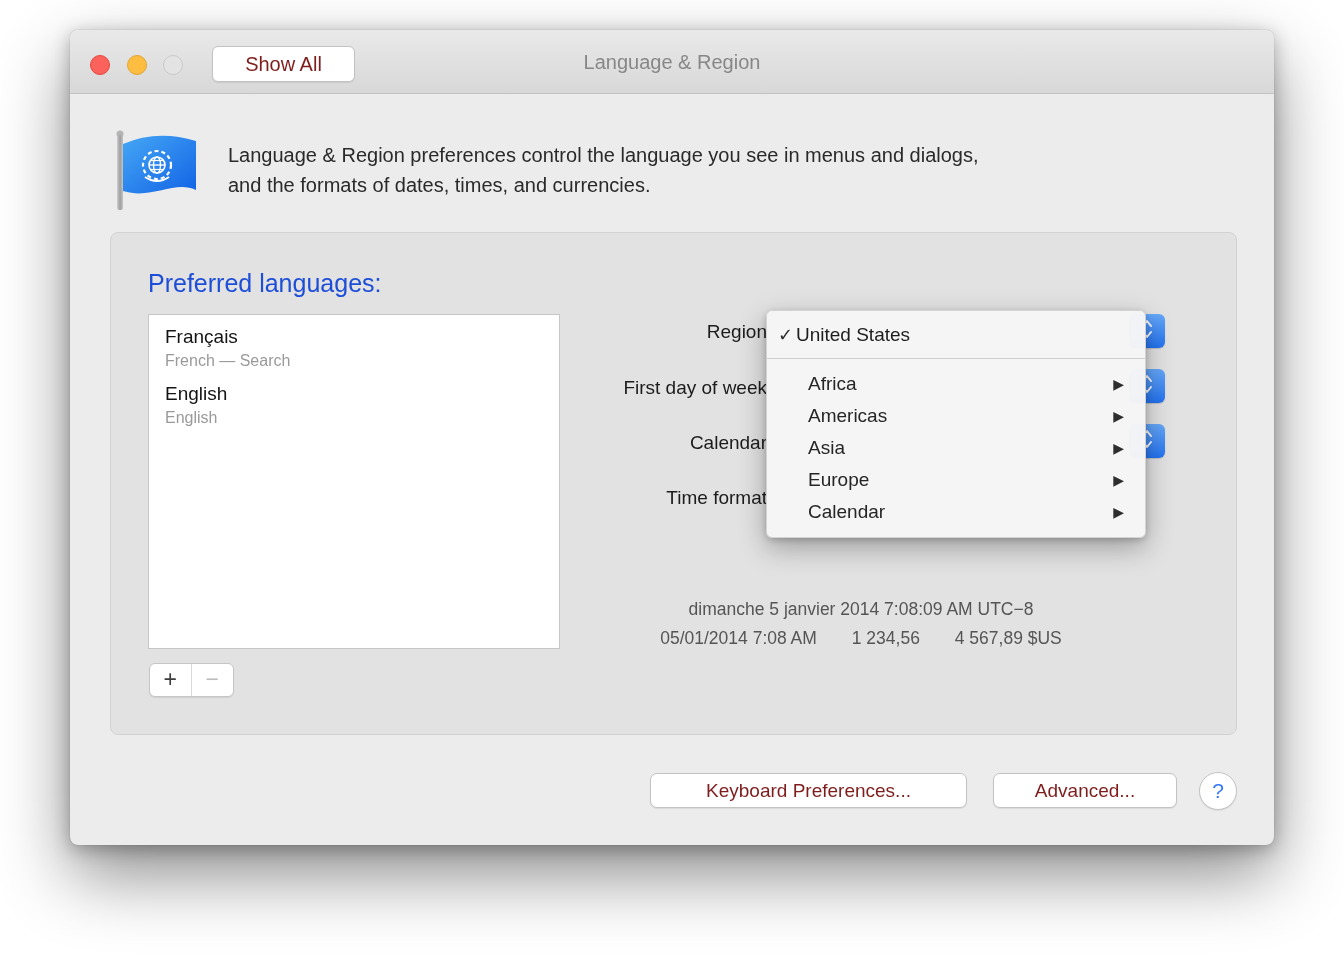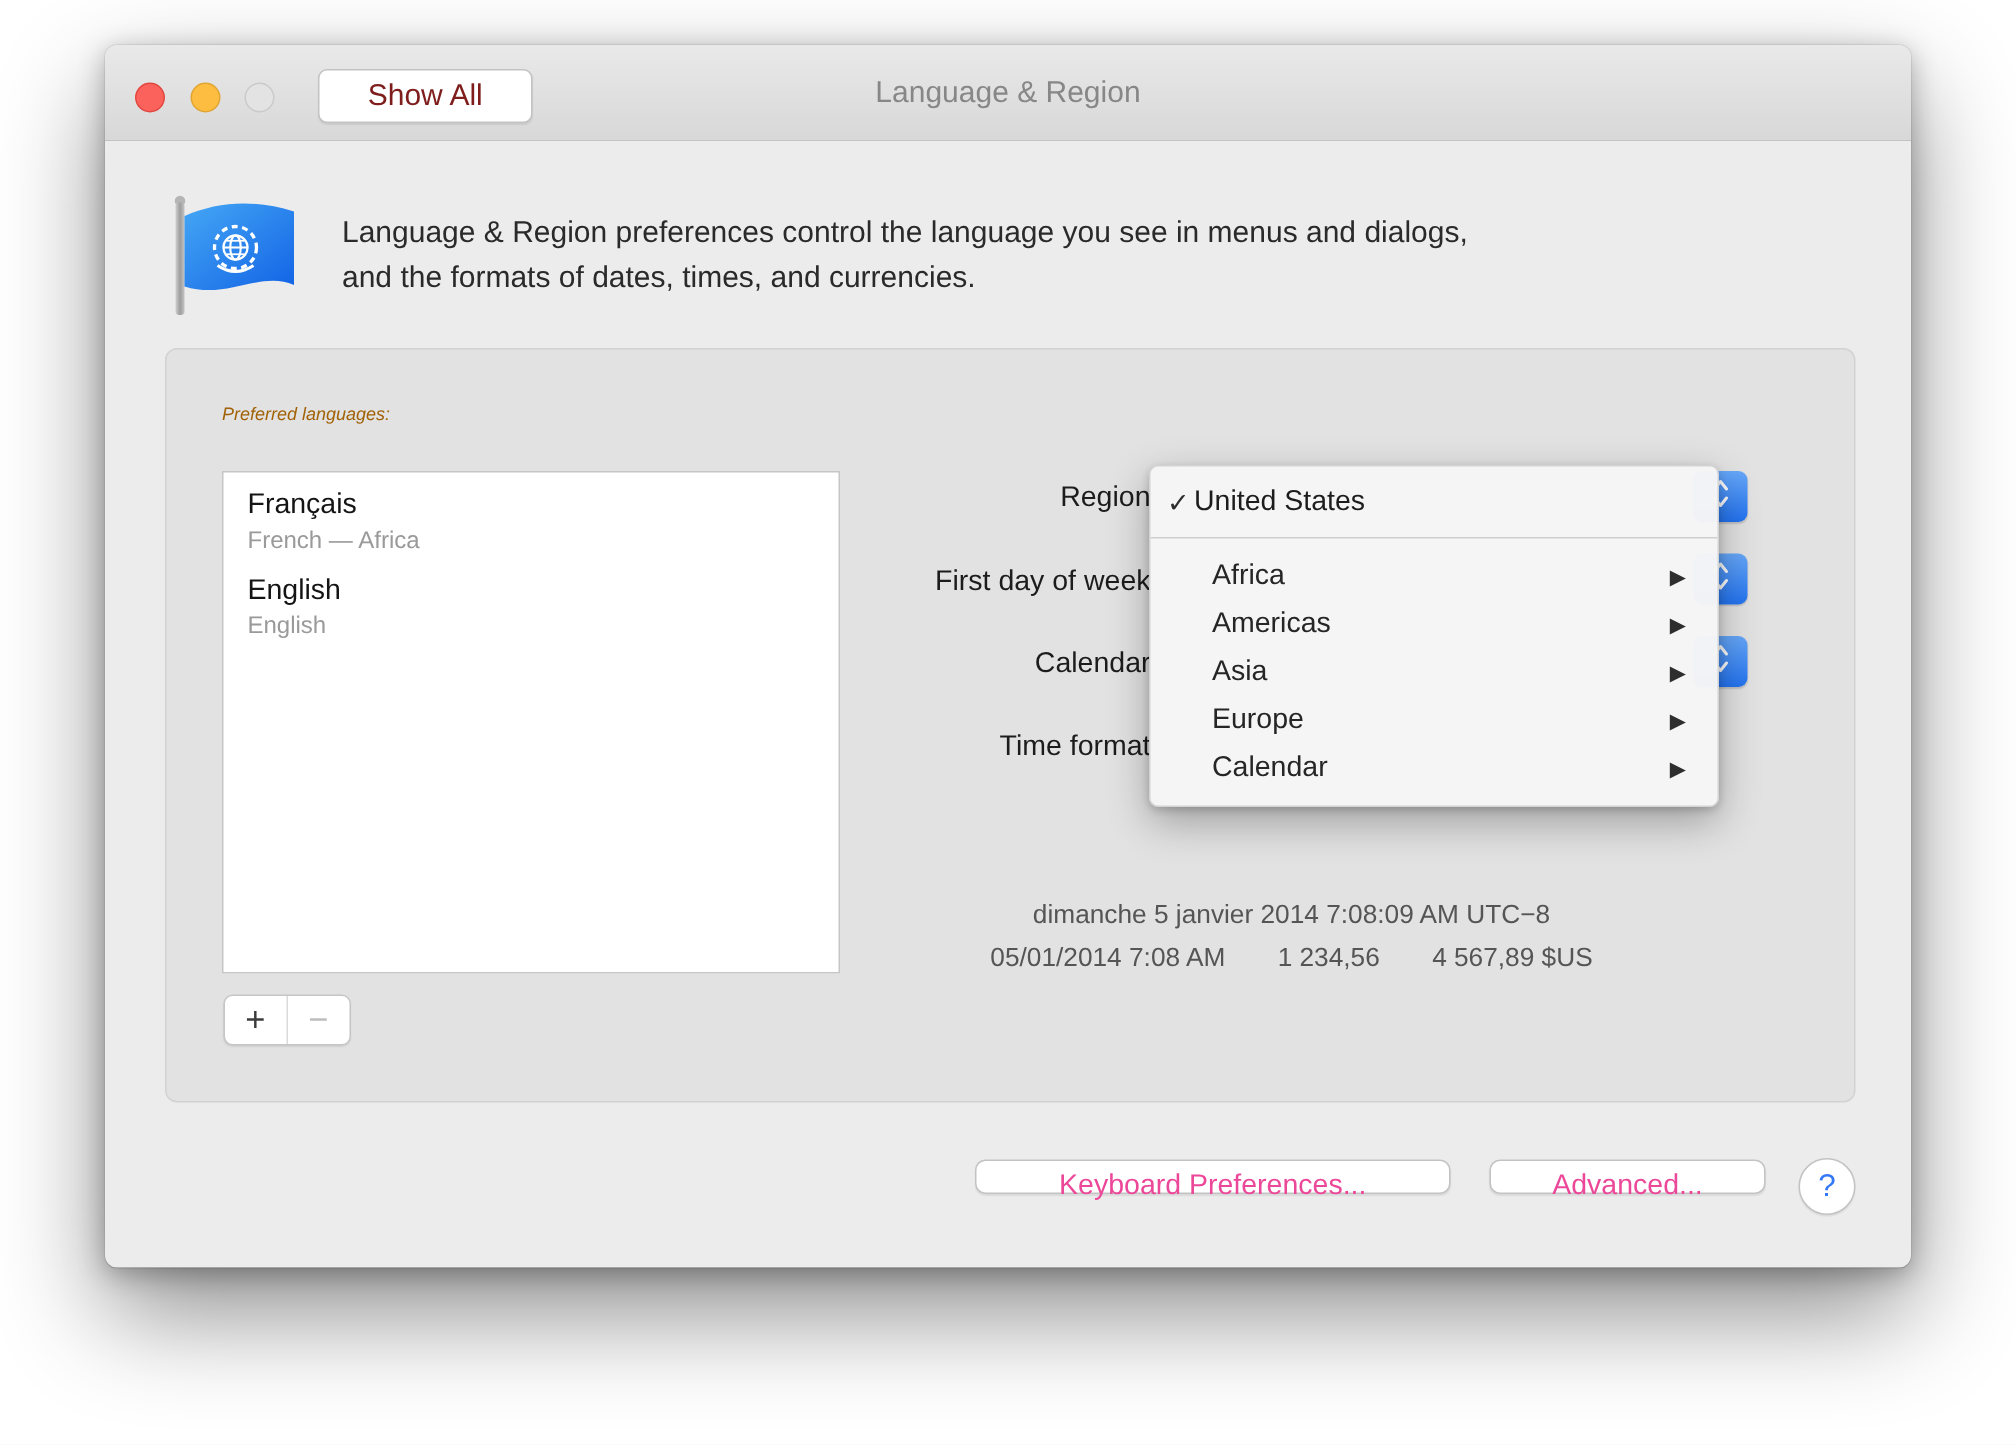--- a/index.html
+++ b/index.html
@@ -35,21 +35,21 @@
     text-align:center; line-height:24px; }
 
   
   .flag { position:absolute; left:42px; top:98px; }
   .desc { position:absolute; left:158px; top:110px; font-size:20px; line-height:30px;
     color:#2a2a2a; }
 
   
   .panel { position:absolute; left:40px; top:202px; width:1127px; height:503px;
     background:#e2e2e2; border:1px solid #d2d2d2; border-radius:8px; }
-  .pref-label { position:absolute; left:37px; top:36px; font-size:12px; color:#a16207;font-style:italic; }
+  .pref-label { position:absolute; left:37px; top:36px; font-size:25px; color:#1d4ed8; }
   .listbox { position:absolute; left:37px; top:81px; width:412px; height:335px;
     background:#ffffff; border:1px solid #c6c6c6; }
   .lang-item { padding:11px 16px 2px 16px; }
   .lang-name { font-size:19px; color:#141414; }
   .lang-detail { font-size:16px; color:#9a9a9a; margin-top:4px; }
   .plusminus { position:absolute; left:38px; top:430px; width:85px; height:34px;
     background:#ffffff; border:1px solid #c6c6c6; border-radius:6px;
     box-shadow:0 1px 1px rgba(0,0,0,.08); display:flex; }
   .pm-btn { width:42px; text-align:center; line-height:31px; font-size:23px; }
   .pm-add { color:#3c3c3c; border-right:1px solid #dadada; }
@@ -76,23 +76,23 @@
   .menu-selected { height:47px; display:flex; align-items:center; }
   .menu-check { width:29px; padding-left:11px; font-size:18px; color:#2d2d2d; }
   .menu-selected-label { font-size:19px; color:#1d1d1d; }
   .menu-divider { height:1px; background:#cfcfcf; }
   .menu-items { list-style:none; padding:9px 0; }
   .menu-item { position:relative; height:32px; line-height:32px; padding-left:41px;
     font-size:19px; color:#262626; }
   .menu-arrow { position:absolute; right:21px; top:0; font-size:14px; color:#2e2e2e; }
 
   
-  .footer-btn { position:absolute; top:743px; height:23px; background:#ffffff;
+  .footer-btn { position:absolute; top:743px; height:35px; background:#ffffff;
     border:1px solid #c3c3c3; border-radius:7px; box-shadow:0 1px 1px rgba(0,0,0,.08);
-    font-size:19px; color:#ec4899; text-align:center; line-height:33px; }
+    font-size:19px; color:#7f1d1d; text-align:center; line-height:33px; }
   .kb-btn { left:580px; width:317px; }
   .adv-btn { left:923px; width:184px; }
   .help-btn { position:absolute; left:1129px; top:742px; width:38px; height:38px;
     background:#ffffff; border:1px solid #c3c3c3; border-radius:50%;
     box-shadow:0 1px 1px rgba(0,0,0,.08); color:#3478f6; font-size:21px;
     text-align:center; line-height:36px; }
 </style>
 </head>
 <body>
 
@@ -137,21 +137,21 @@
     <div>Language &amp; Region preferences control the language you see in menus and dialogs,</div>
     <div>and the formats of dates, times, and currencies.</div>
   </div>
 
   <div class="panel">
     <div class="pref-label">Preferred languages:</div>
 
     <div class="listbox">
       <div class="lang-item">
         <div class="lang-name">Français</div>
-        <div class="lang-detail">French — Africa</div>
+        <div class="lang-detail">French — Search</div>
       </div>
       <div class="lang-item">
         <div class="lang-name">English</div>
         <div class="lang-detail">English</div>
       </div>
     </div>
 
     <div class="plusminus">
       <div class="pm-btn pm-add">+</div>
       <div class="pm-btn pm-remove">−</div>

